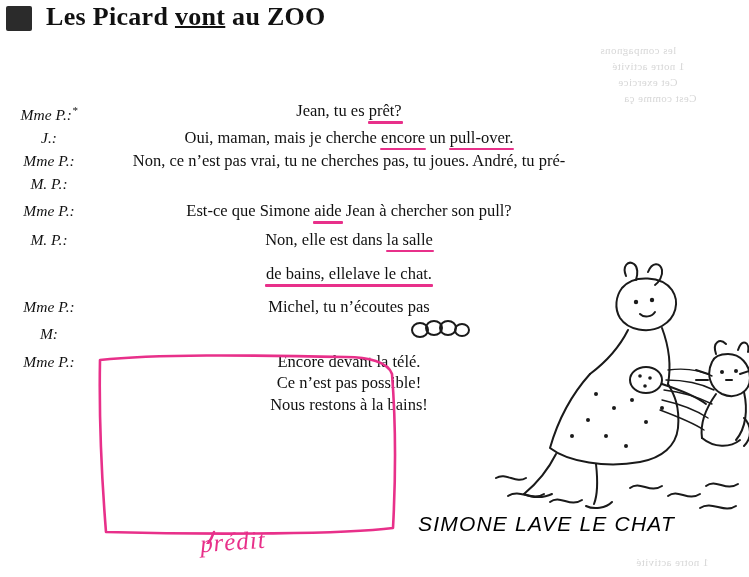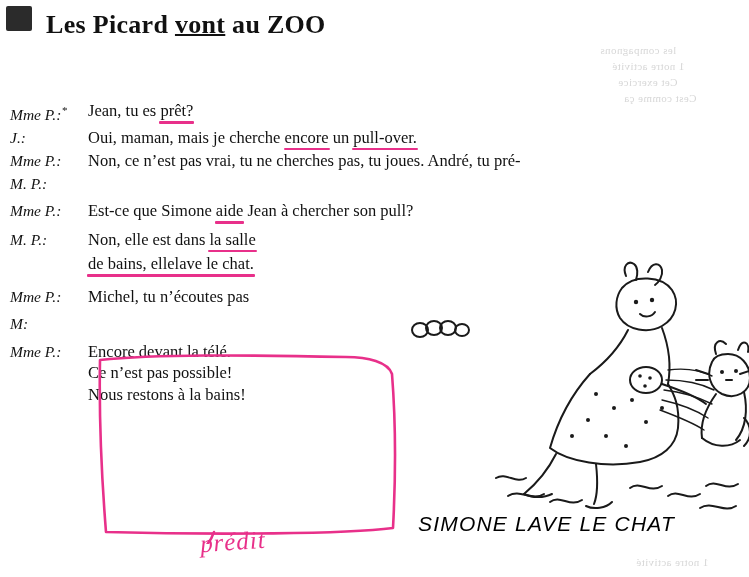--- a/index.html
+++ b/index.html
@@ -29,21 +29,21 @@
     left: 6px;
     top: 4px;
     width: 26px;
     height: 25px;
     background: #2b2b2b;
     border-radius: 2px;
   }
   #doc-title {
     position: absolute;
     left: 46px;
-    top: 8px;
+    top: 0px;
     font-size: 26px;
     font-weight: bold;
     letter-spacing: 0.3px;
     white-space: nowrap;
     font-family: "Liberation Serif", serif;
   }
   #doc-title .u {
     text-decoration: underline;
     text-decoration-thickness: 2px;
   }
@@ -58,20 +58,21 @@
     white-space: nowrap;
     transform: scaleX(-1);
   }
 
   
   #dialogue {
     position: absolute;
     left: 10px;
     top: 100px;
     width: 600px;
+    text-align: center;
   }
   .line {
     position: relative;
     display: flex;
     align-items: flex-start;
     font-size: 16.5px;
     line-height: 21.5px;
     margin-bottom: 1px;
   }
   .speaker {
@@ -191,21 +192,21 @@
     <div class="speaker">M. P.:</div>
   </div>
 
   <div class="line" style="margin-top:6px;">
     <div class="speaker">Mme P.:</div>
     <div class="text"><span>Est-ce que Simone </span><span class="pink-u">aide</span><span> Jean à chercher son pull?</span></div>
   </div>
 
   <div class="line" style="margin-top:6px;">
     <div class="speaker">M. P.:</div>
-    <div class="text"><span>Non, elle est dans </span><span class="pink-u">la salle</span><span class="cont" style="margin-top:2px;"><span class="pink-u">de bains, elle </span><span class="pink-u">lave le chat.</span></span></div>
+    <div class="text"><span>Non, elle est dans </span><span class="pink-u">la salle</span><span class="cont" style="margin-top:12px;"><span class="pink-u">de bains, elle </span><span class="pink-u">lave le chat.</span></span></div>
   </div>
 
   <div class="line" style="margin-top:10px;">
     <div class="speaker">Mme P.:</div>
     <div class="text"><span>Michel, tu n’écoutes pas</span></div>
   </div>
 
   <div class="line" style="margin-top:6px;">
     <div class="speaker">M:</div>
   </div>

